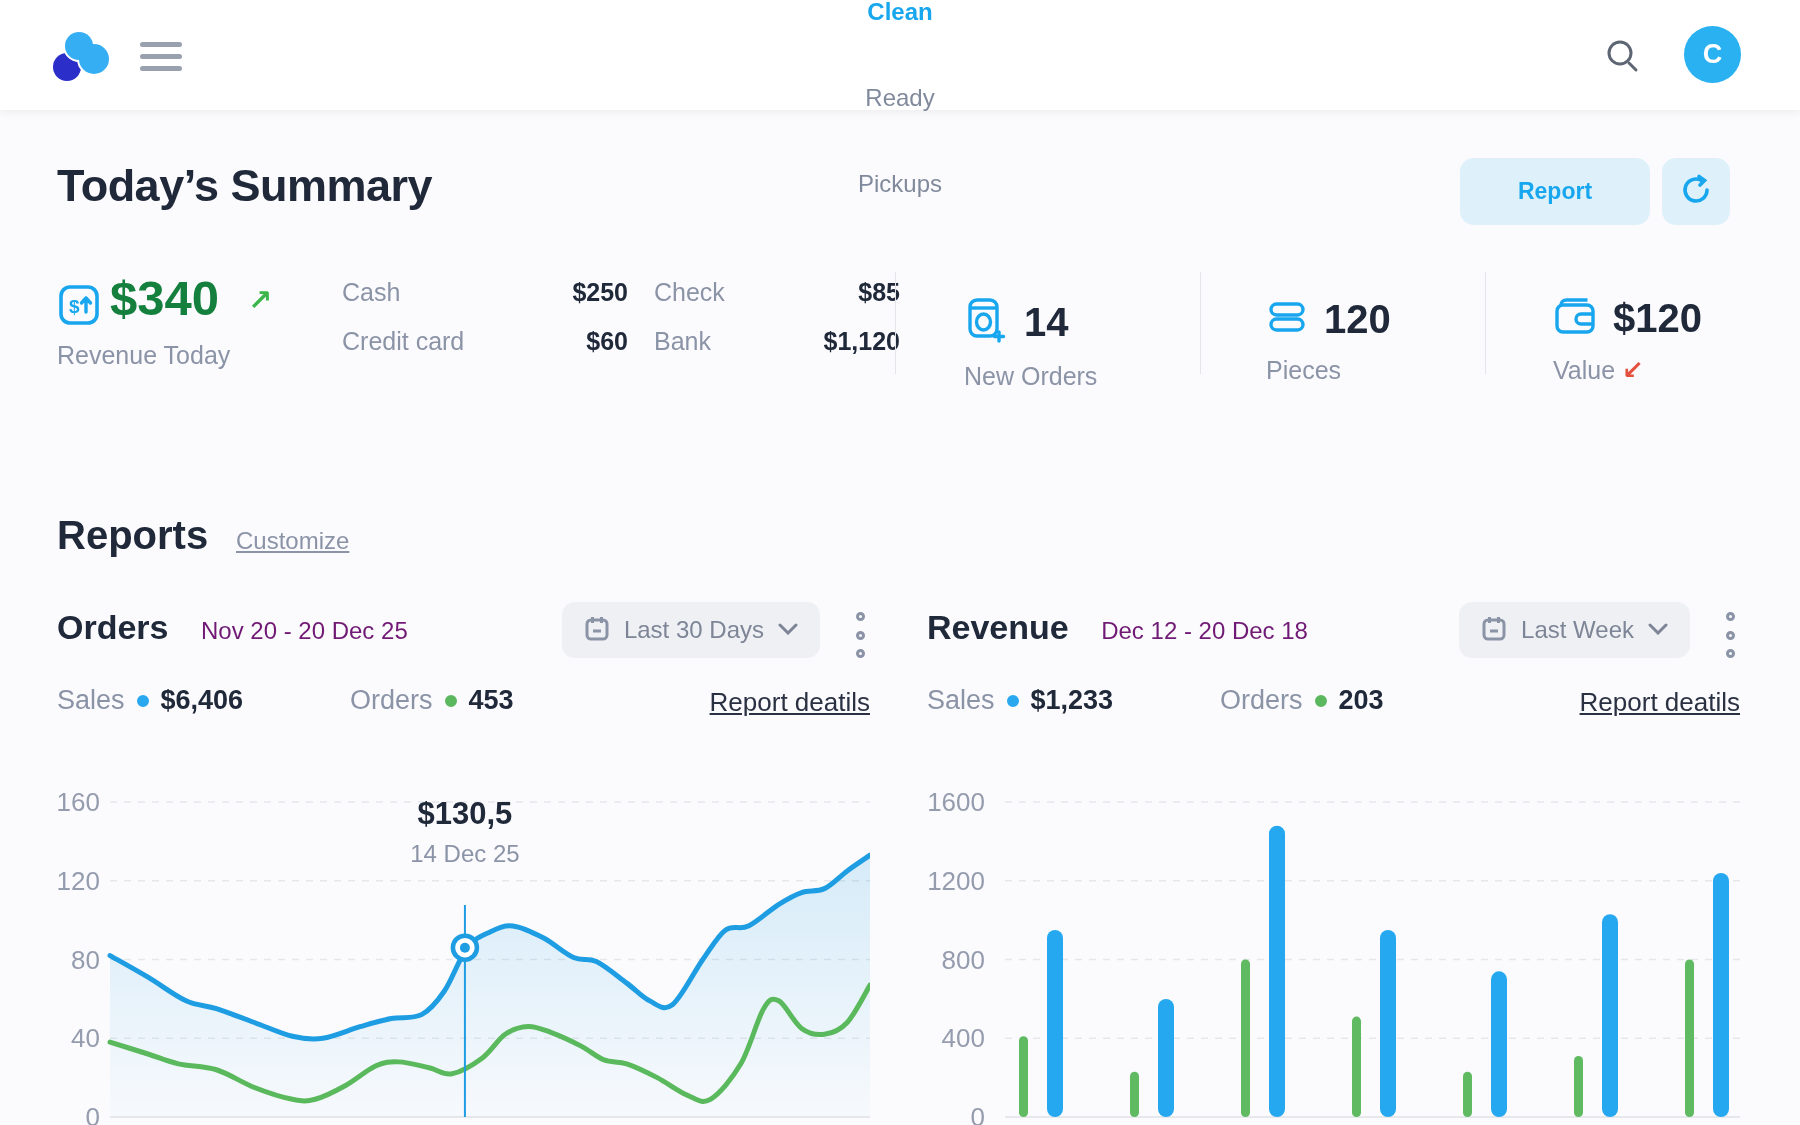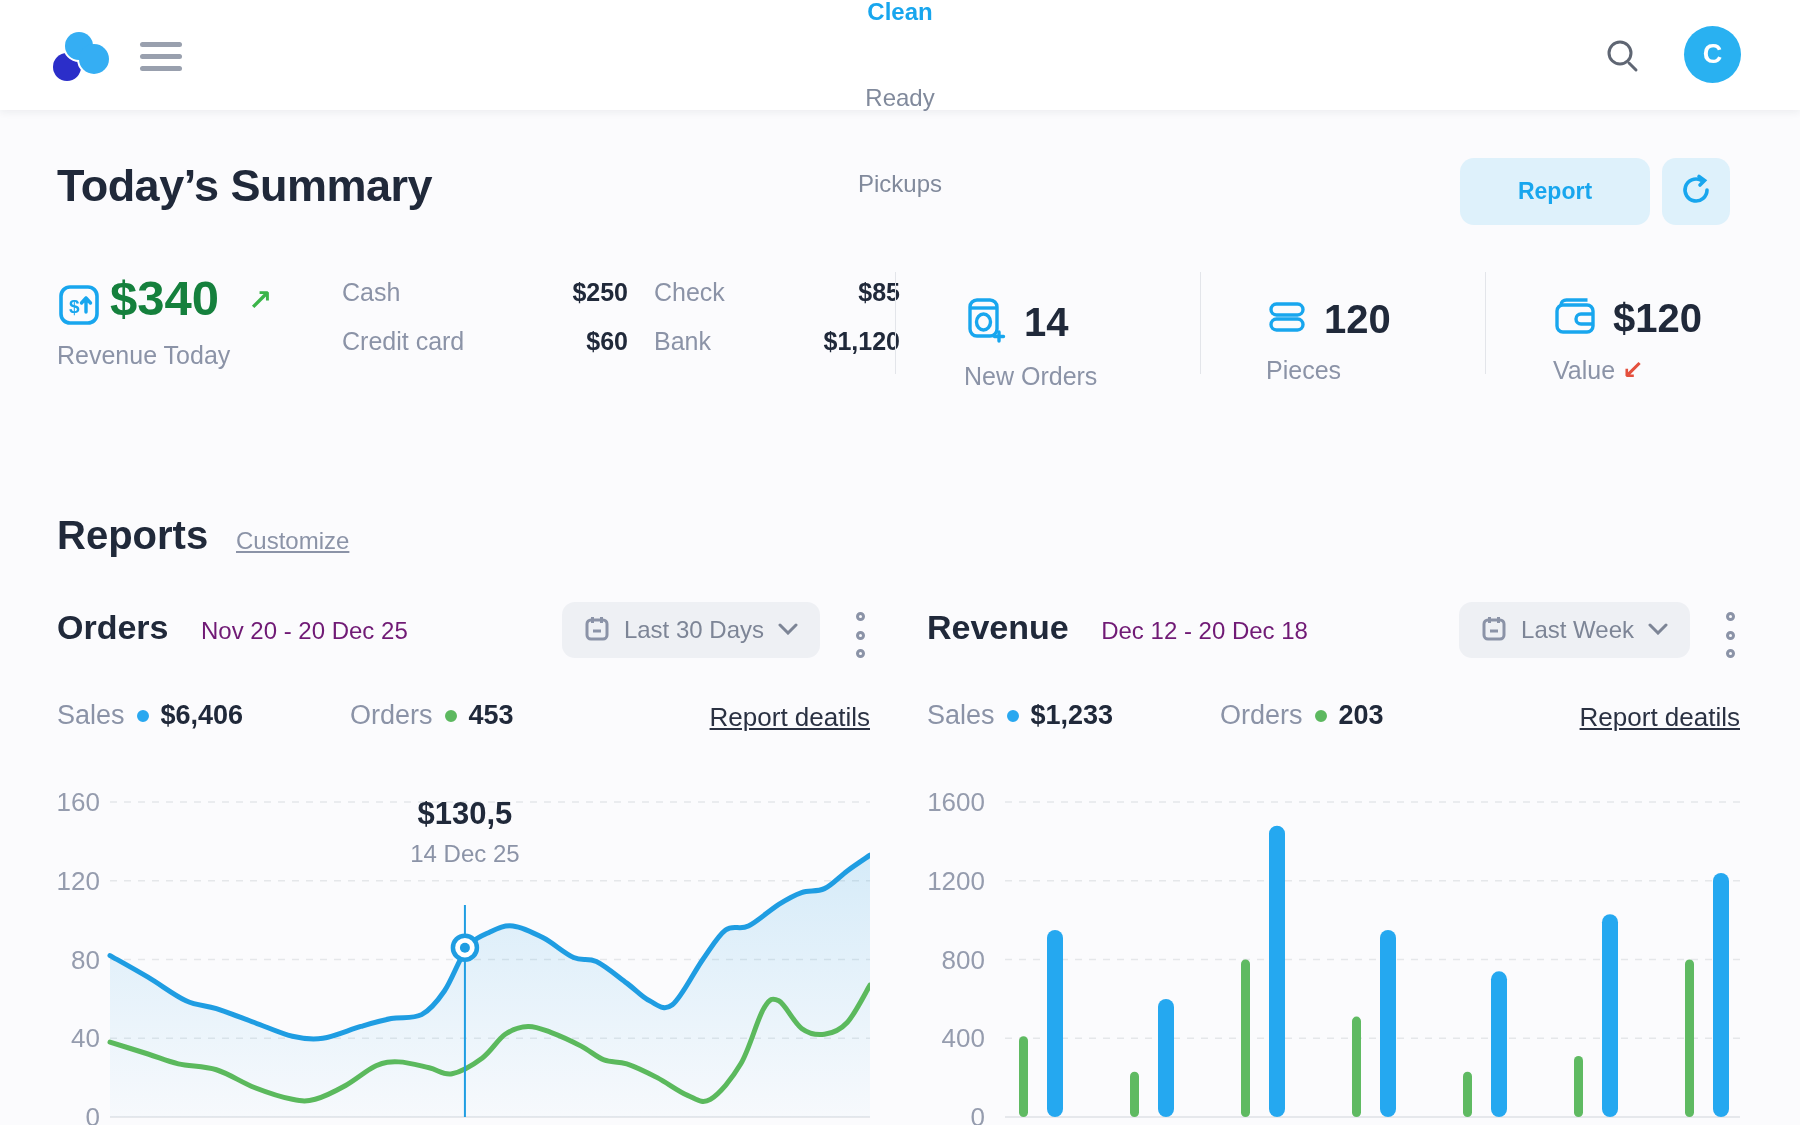--- a/index.html
+++ b/index.html
@@ -51,21 +51,21 @@
   .card.left { left:57px; } .card.right { left:927px; }
   .card-head { position:absolute; top:0; left:0; width:100%; height:56px; }
   .card-title { font-size:34px; font-weight:700; color:#20293a; display:inline-block; }
   .card-dates { font-size:24px; color:#701a75; margin-left:28px; }
   .dropdown { position:absolute; top:-6px; right:50px; height:56px; padding:0 22px; border-radius:13px; background:#eef0f4;
               display:flex; align-items:center; gap:14px; cursor:pointer; border:none; font-family:inherit; }
   .dropdown .dlabel { font-size:24px; color:#7d8596; }
   .kebab { position:absolute; top:2px; right:0; width:20px; height:50px; cursor:pointer; display:flex; flex-direction:column; align-items:center; justify-content:space-between; padding:2px 0; }
   .kebab i { width:9px; height:9px; border:3px solid #8b93a7; border-radius:50%; display:block; }
 
-  .metrics { position:absolute; top:92px; left:0; width:100%; height:40px; }
+  .metrics { position:absolute; top:77px; left:0; width:100%; height:40px; }
   .metric { position:absolute; top:0; display:flex; align-items:center; gap:12px; }
   .m-label { font-size:27px; color:#8b93a7; }
   .ring { width:10px; height:10px; border-radius:50%; border:6px solid; background:#fff; }
   .ring.blue { border-color:#29a8f0; } .ring.green { border-color:#5cb85f; }
   .m-value { font-size:27px; font-weight:700; color:#20293a; }
   .details-link { position:absolute; right:0; top:2px; font-size:26px; font-weight:500; color:#2a3142; text-decoration:underline; cursor:pointer; }
 
   .chart-block { position:absolute; top:162px; left:0; width:813px; height:355px; }
   .tooltip { position:absolute; top:26px; transform:translateX(-50%); text-align:center; pointer-events:none; }
   .tooltip .tval { font-size:31px; font-weight:700; color:#20293a; }

